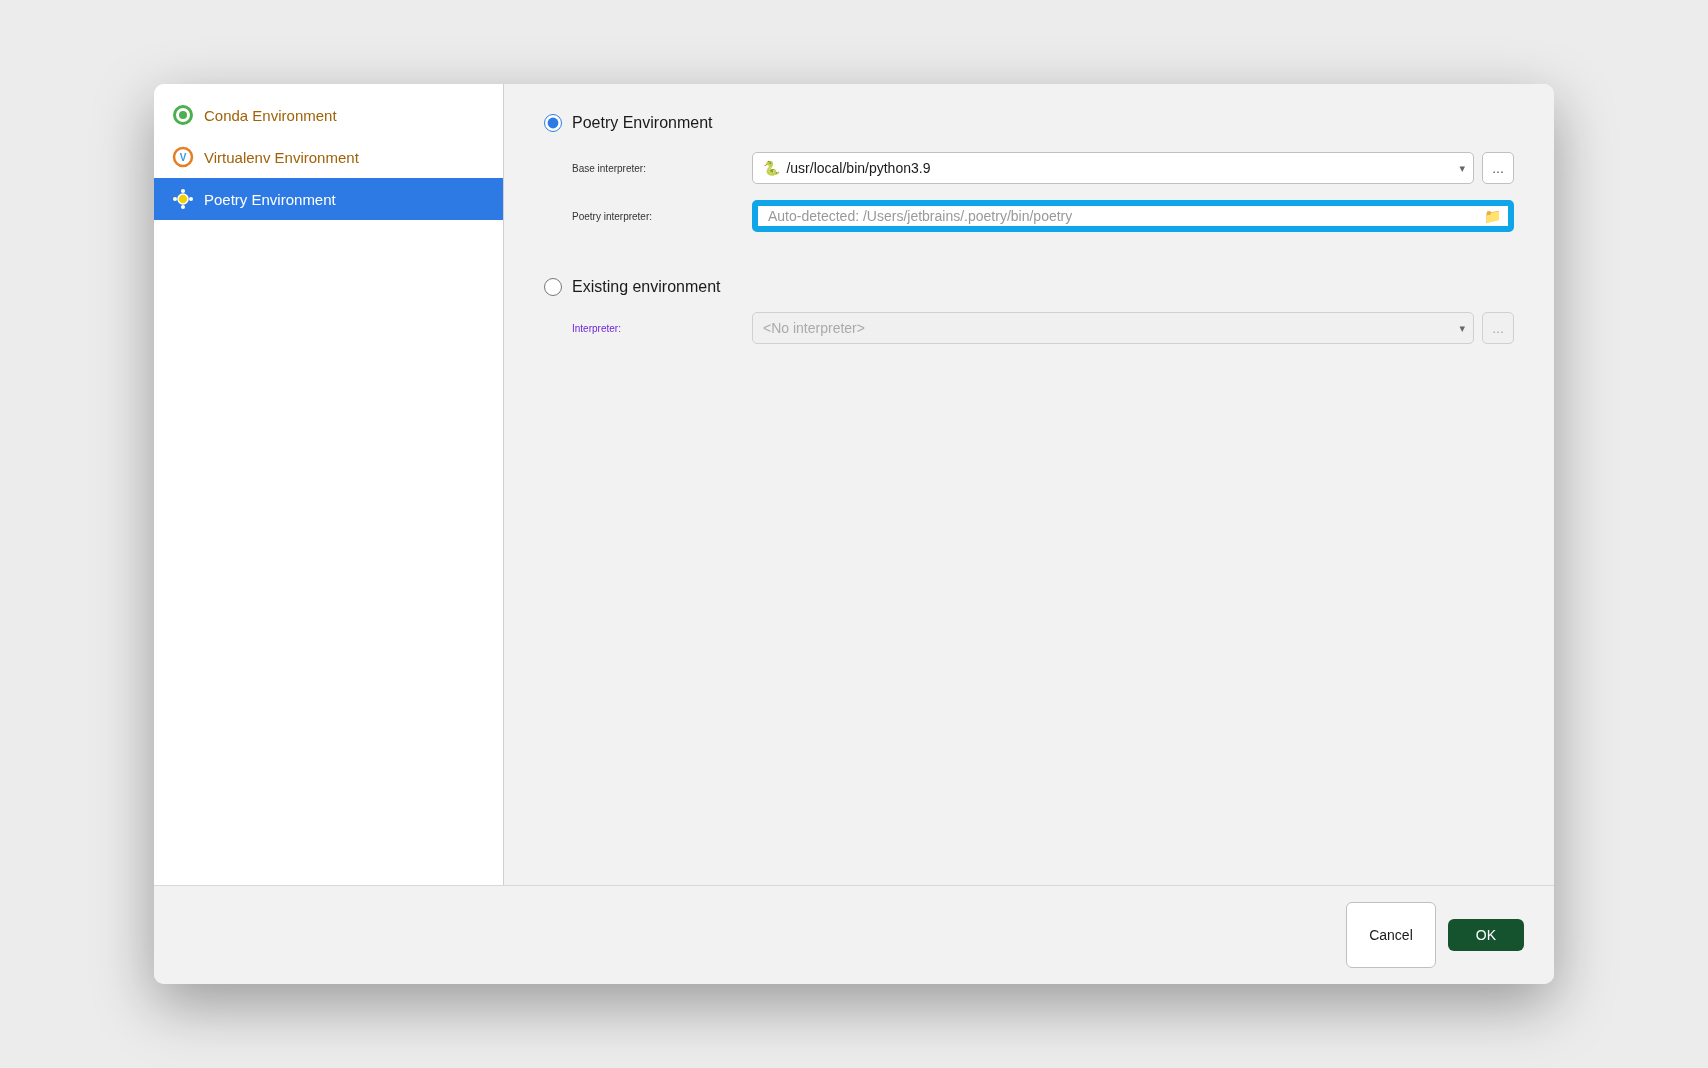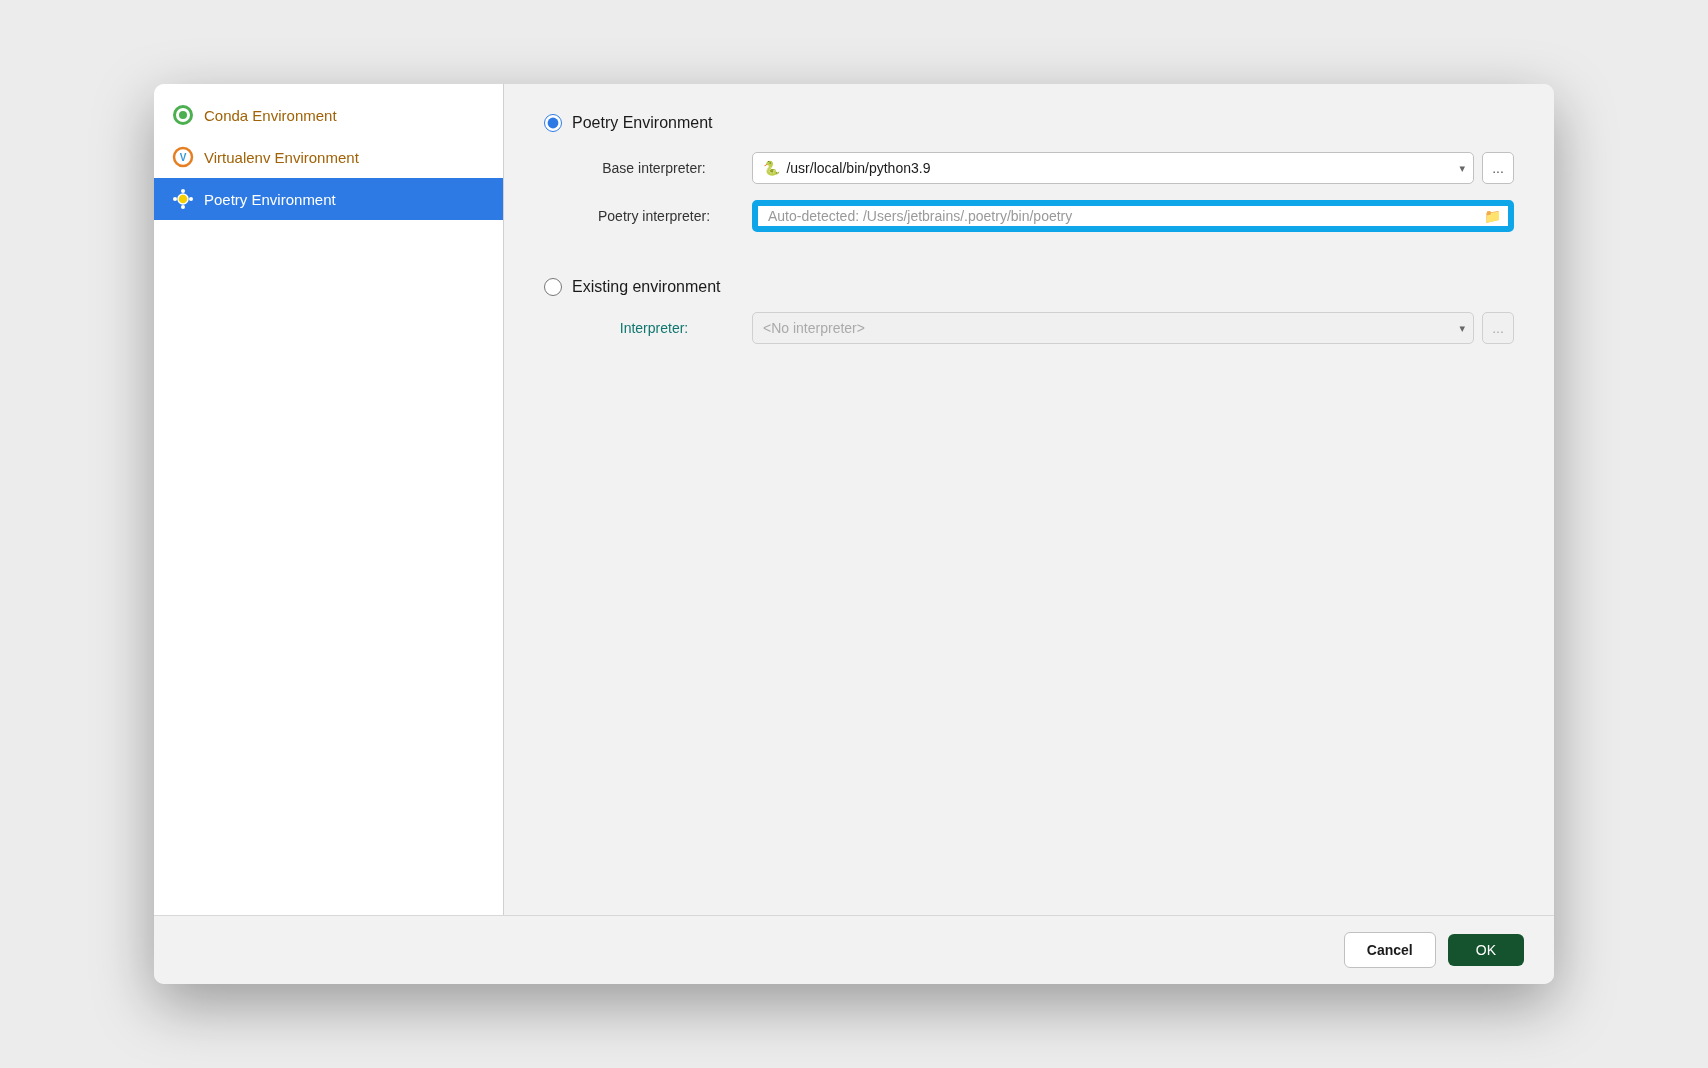--- a/index.html
+++ b/index.html
@@ -107,25 +107,25 @@
 
     
     .form-row {
       display: flex;
       align-items: center;
       margin-bottom: 16px;
       margin-left: 28px;
     }
 
     .form-label {
-      font-size: 14px;
+      font-size: 10px;
       color: #333;
       width: 180px;
       flex-shrink: 0;
-      text-align: center;
+      text-align: left;
       padding-right: 16px;
     }
 
     .form-field-wrapper {
       display: flex;
       align-items: center;
       flex: 1;
       gap: 8px;
     }
 
@@ -198,21 +198,21 @@
     .existing-section {
       margin-top: 10px;
     }
 
     .existing-section .radio-header {
       margin-bottom: 16px;
     }
 
     
     .form-row.disabled .form-label {
-      color: #0f766e;
+      color: #6d28d9;
     }
 
     .dropdown-display.disabled {
       background: #f0f0f0;
       color: #aaa;
       border-color: #d0d0d0;
     }
 
     .ellipsis-btn.disabled {
       background: #f0f0f0;
@@ -226,28 +226,27 @@
       display: flex;
       justify-content: flex-end;
       align-items: center;
       padding: 16px 30px;
       background: #f2f2f2;
       gap: 12px;
       border-top: 1px solid #d8d8d8;
     }
 
     .btn-cancel {
-      padding: 9px 22px;
+      padding: 24px 22px;
       background: #ffffff;
       border: 1px solid #c0c0c0;
       border-radius: 6px;
       font-size: 14px;
       cursor: pointer;
       color: #1a1a1a;
-      font-weight: bold;
     }
 
     .btn-ok {
       padding: 8px 28px;
       background: #14532d;
       border: none;
       border-radius: 6px;
       font-size: 14px;
       cursor: pointer;
       color: #ffffff;

